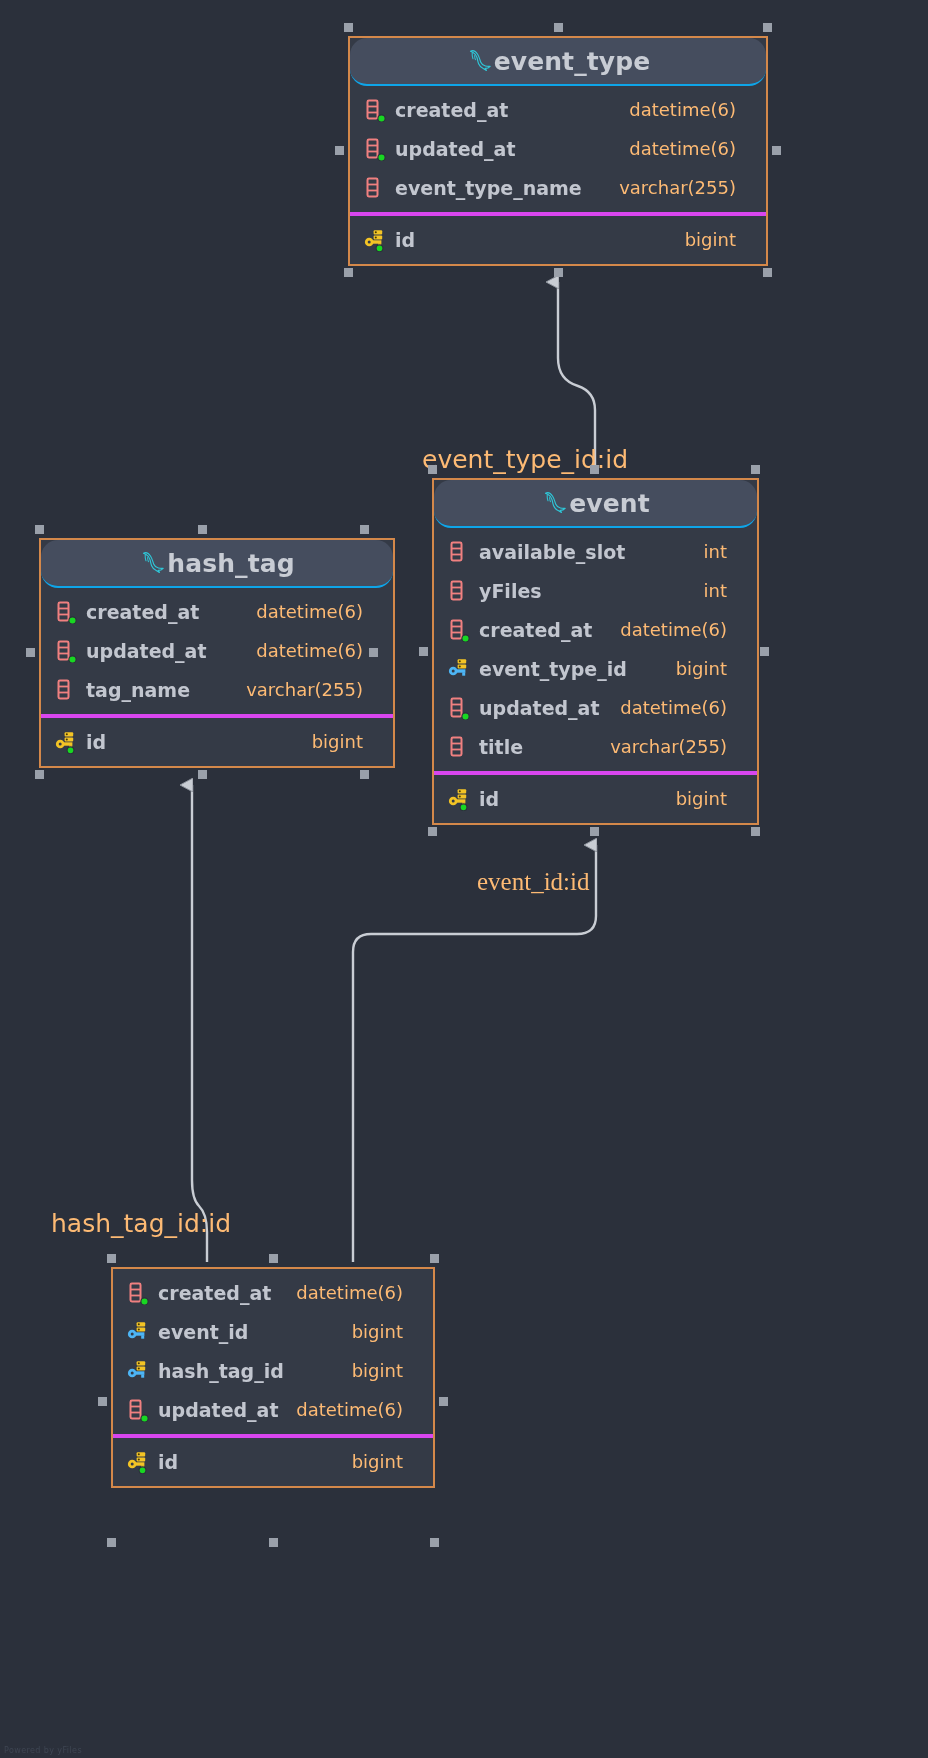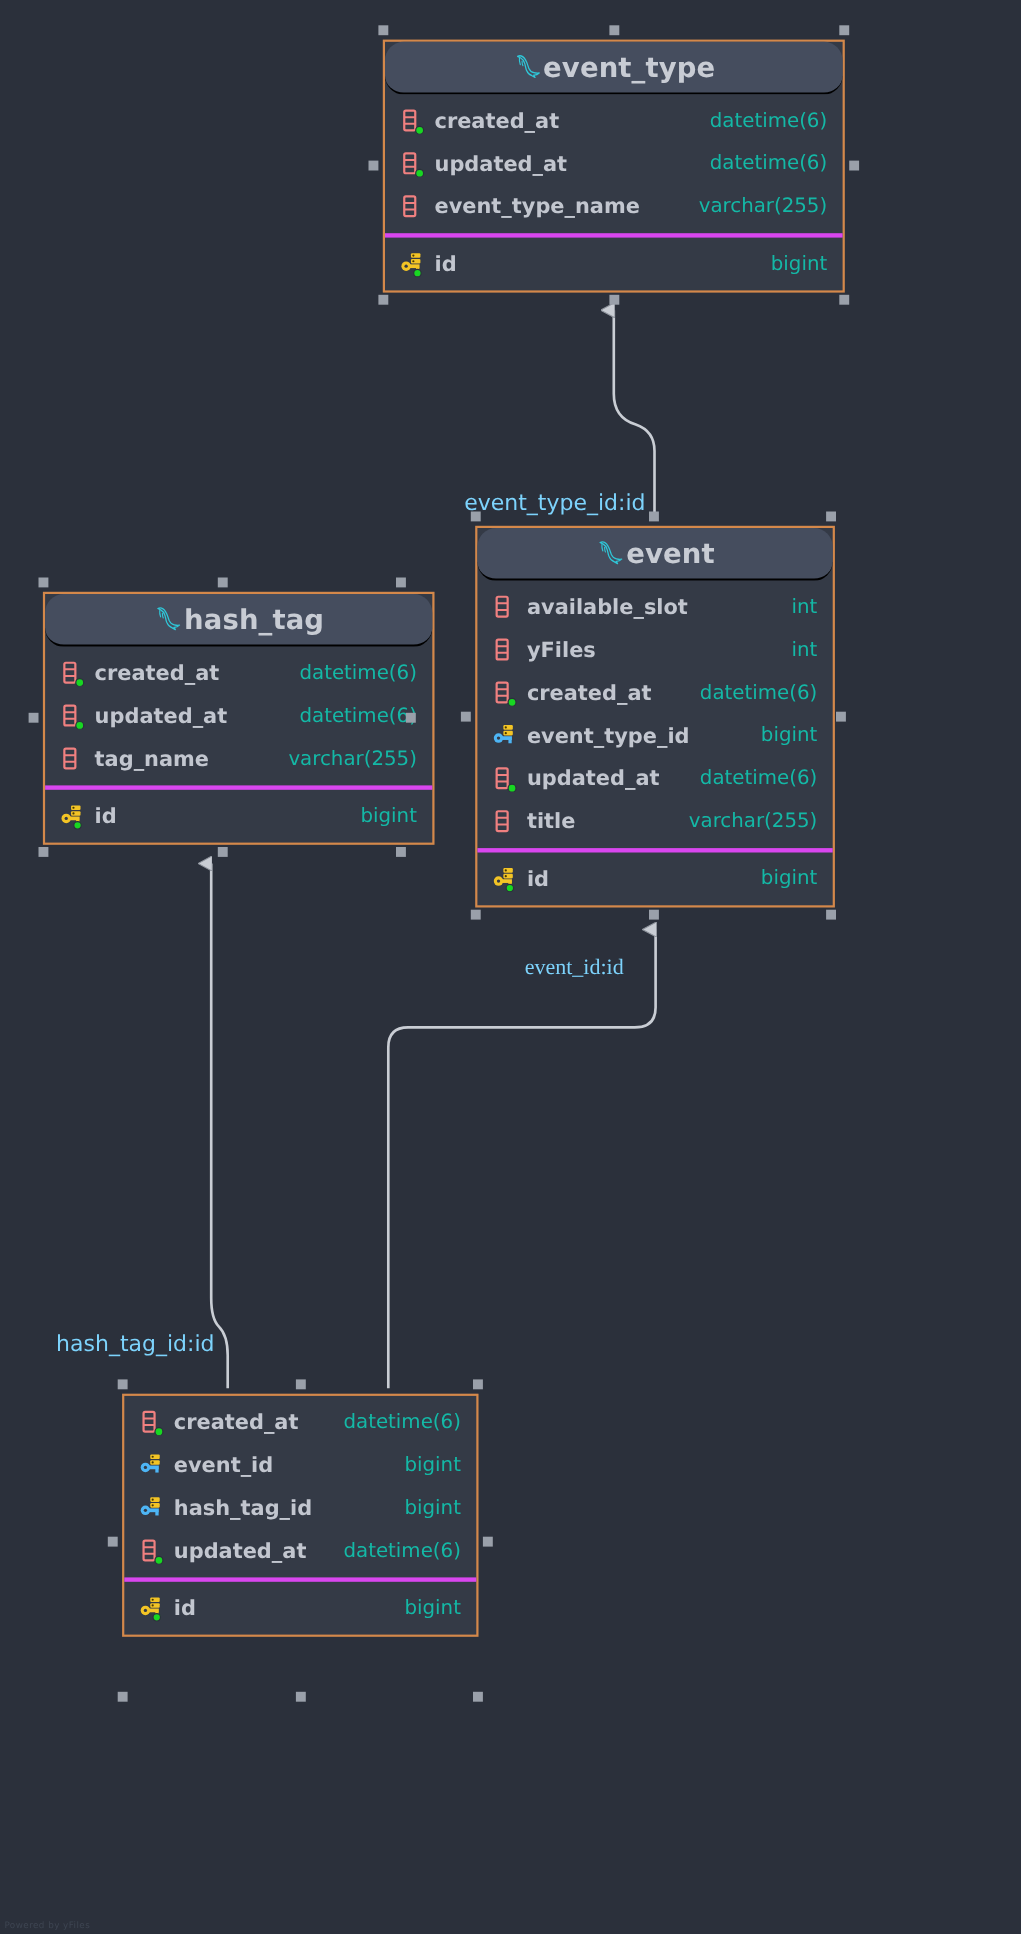--- a/index.html
+++ b/index.html
@@ -14,53 +14,53 @@
 
   
   .table-node{
     position:absolute;
     border:2px solid #d4884a;
     background:#343a46;
     box-sizing:border-box;
   }
   .tbl-header{
     background:#454d5e;
-    border-bottom:2px solid #000000;
+    border-bottom:2px solid #0ea5e9;
     height:48px;
     display:flex;align-items:center;justify-content:center;
     box-sizing:border-box;
     border-radius:17px;
   }
   .tbl-title{
     color:#c8ccd4;font-size:25px;font-weight:bold;letter-spacing:.1px;
   }
   .dolphin{width:28px;height:26px;display:block;flex:none;}
-  .cols{padding:4px 0 5px 0;}
+  .cols{padding:4px 16px 5px 0;}
   .col-row{
     height:39px;display:flex;align-items:center;
     padding:0 14px 0 14px;box-sizing:border-box;
   }
   .col-icon{width:22px;height:24px;flex:none;margin-right:9px;display:block;}
   .col-name{
     color:#c2c6cf;font-size:19px;font-weight:bold;white-space:nowrap;
   }
   .col-type{
-    color:#14b8a6;font-size:18px;font-weight:normal;margin-left:auto;
+    color:#fdba74;font-size:18px;font-weight:normal;margin-left:auto;
     padding-left:14px;white-space:nowrap;
   }
   .pk-sep{border-top:4px solid #d946ef;}
 
   
   .handle{
     position:absolute;width:9px;height:9px;background:#9aa0aa;
   }
 
   
   .edge-label{
-    position:absolute;color:#7dd3fc;font-size:20px;white-space:nowrap;
+    position:absolute;color:#fdba74;font-size:25px;white-space:nowrap;
   }
 
   .watermark{
     position:absolute;left:4px;bottom:3px;color:#3e4552;font-size:8px;
     letter-spacing:.4px;
   }
 </style>
 </head>
 <body>
 

